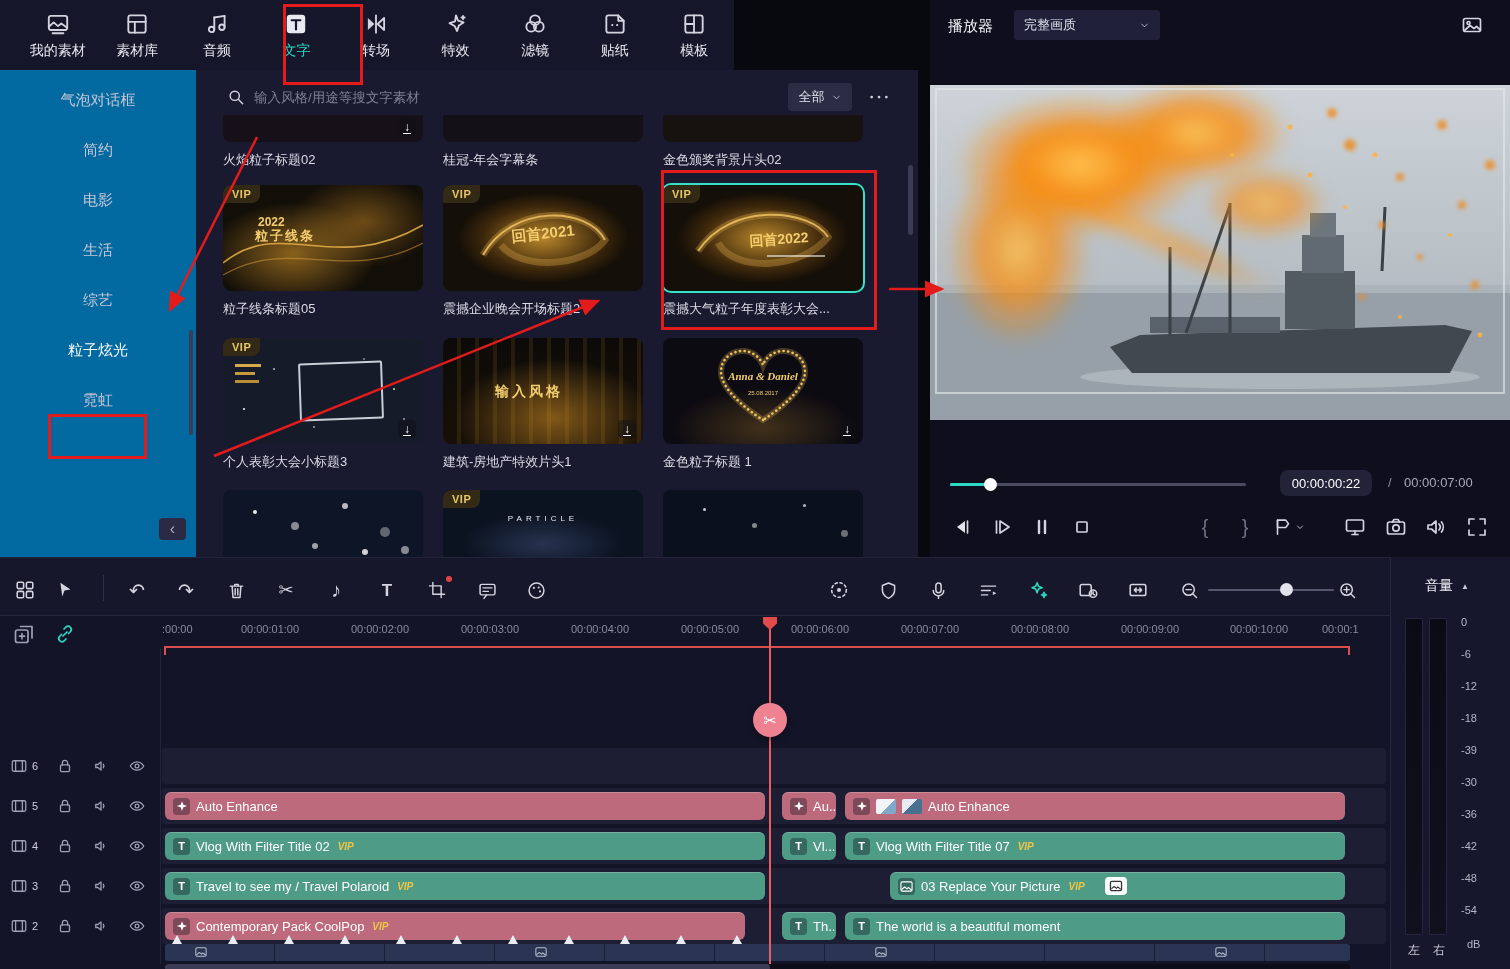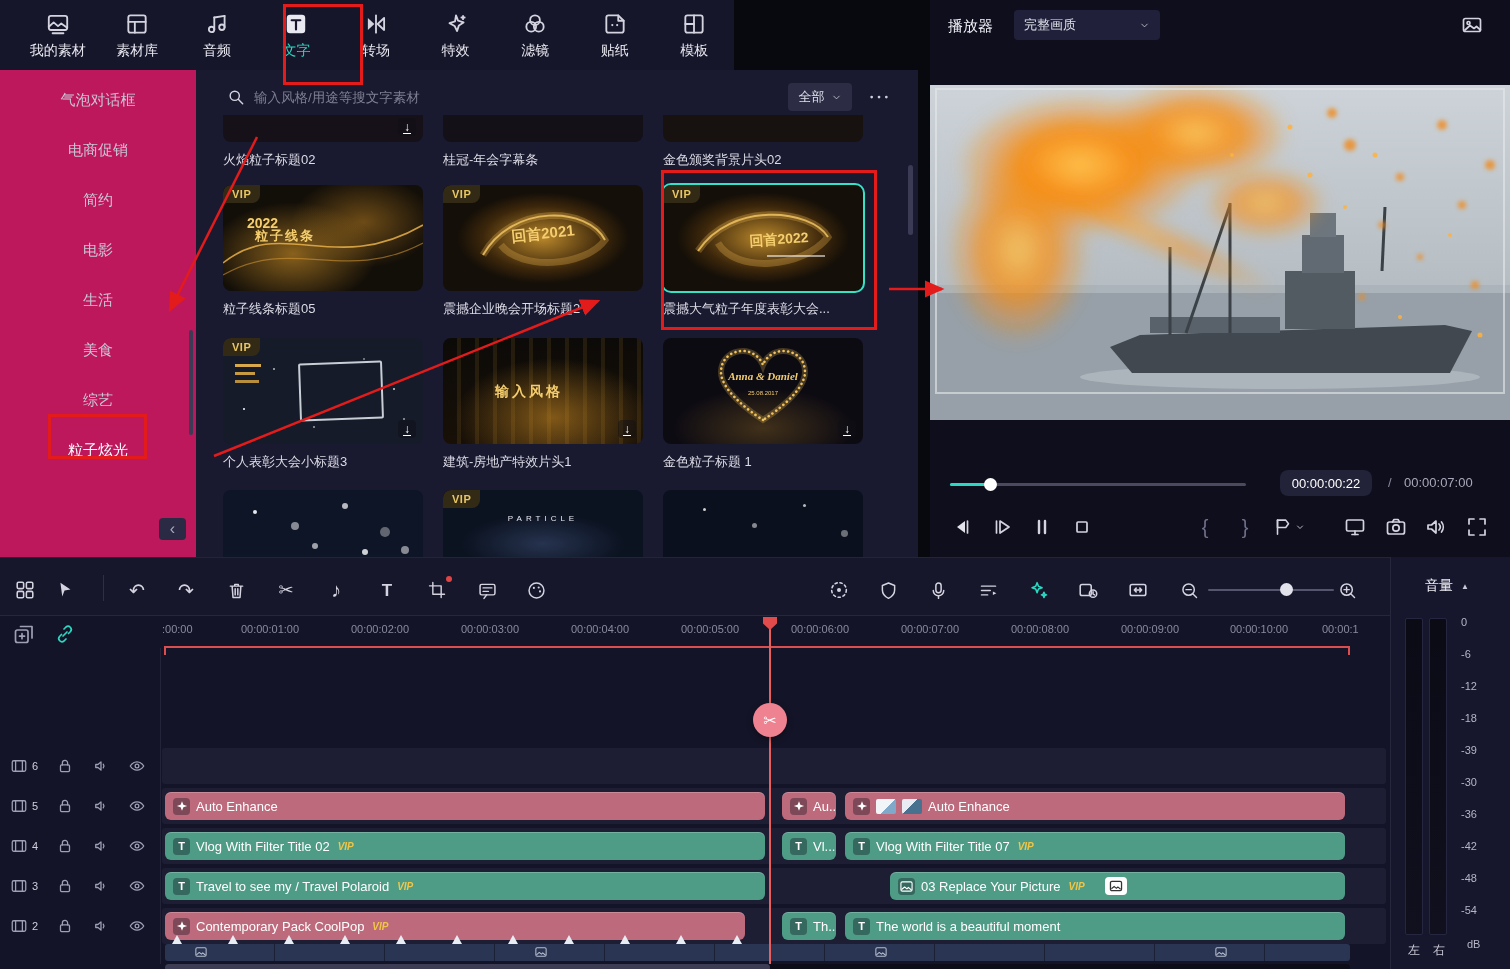--- a/index.html
+++ b/index.html
@@ -9,21 +9,21 @@
 svg.i{stroke:#d4d4e0;fill:none;stroke-width:1.7;stroke-linecap:round;stroke-linejoin:round;display:block}
 svg.i.teal{stroke:#2bd9c2}
 svg.i.dim{stroke:#9ea0b6}
 .glyph{color:#d4d4e0;font-size:19px;line-height:1;font-style:normal}
 
 .topbar{position:absolute;left:0;top:0;width:734px;height:70px;background:#16162b;display:flex;align-items:center;padding-left:18px}
 .nav-item{width:80px;display:flex;flex-direction:column;align-items:center;gap:5px;cursor:pointer}
 .nav-label{font-size:14px;color:#e8e8f0}
 .nav-item.active .nav-label{color:#2bd9c2}
 
-.sidebar{position:absolute;left:0;top:70px;width:196px;height:487px;background:#be185d;padding-top:5px}
+.sidebar{position:absolute;left:0;top:70px;width:196px;height:487px;background:#0369a1;padding-top:5px}
 .side-item{height:50px;display:flex;align-items:center;justify-content:center;font-size:15px;color:#c7c7d6;cursor:pointer}
 .side-item.active{color:#fff;font-weight:normal}
 .sb-thumb{position:absolute;background:#3b3b55;border-radius:3px}
 .collapse{position:absolute;left:159px;top:448px;width:27px;height:22px;background:#2a2a44;border-radius:4px;color:#a9a9c0;display:flex;align-items:center;justify-content:center;font-size:16px;cursor:pointer}
 
 .library{position:absolute;left:196px;top:70px;width:722px;height:487px;background:#191930}
 .search-icon{position:absolute;left:30px;top:17px}
 .search-input{position:absolute;left:58px;top:12px;width:500px;height:30px;background:transparent;border:none;outline:none;color:#e8e8f0;font-size:13.5px;font-family:"Liberation Sans",sans-serif}
 .search-input::placeholder{color:#7f7f93}
 .pill{position:absolute;left:592px;top:13px;width:64px;height:28px;background:#2c2c45;border-radius:4px;display:flex;align-items:center;justify-content:center;gap:6px;font-size:13px;color:#dfe0ea;cursor:pointer}
@@ -151,27 +151,26 @@
           <rect x="4" y="4" width="16" height="16" rx="2"></rect>
           <line x1="12" y1="4" x2="12" y2="20"></line>
           <line x1="4" y1="12" x2="12" y2="12"></line>
         </svg>
       <span class="nav-label">模板</span>
     </div>
   </header>
 
   <nav class="sidebar">
     <div class="side-item">气泡对话框</div>
-    <div class="side-item">电商促销</div>
     <div class="side-item">简约</div>
     <div class="side-item">电影</div>
     <div class="side-item">生活</div>
-    <div class="side-item">美食</div>
     <div class="side-item">综艺</div>
     <div class="side-item active">粒子炫光</div>
+    <div class="side-item">霓虹</div>
     <div class="sb-thumb" style="right:3px;top:260px;width:4px;height:105px"></div>
     <div class="collapse">
         <span>‹</span>
       </div>
   </nav>
 
   <section class="library">
     <svg class="i search-icon" width="20" height="20" viewBox="0 0 24 24">
         <circle cx="10.5" cy="10.5" r="5.5"></circle>
         <line x1="15" y1="15" x2="20" y2="20"></line>
@@ -208,21 +207,21 @@
       <div class="cell-label">金色颁奖背景片头02</div>
     </div>
 
     <div class="cell" style="left:27px;top:115px">
       <div class="thumb art-lines">
         <span class="vip">VIP</span>
         <svg width="200" height="106" viewBox="0 0 200 106" style="position:absolute;inset:0">
             <path d="M0 78 C60 30 110 92 200 40" stroke="#e8b04a" stroke-width="1.6" fill="none" opacity=".85"></path>
             <path d="M0 90 C70 50 120 100 200 58" stroke="#d89a38" stroke-width="1.2" fill="none" opacity=".55"></path>
           </svg>
-        <span class="t-gold" style="left:24px;top:30px;font-size:14px">2022</span>
+        <span class="t-gold" style="left:35px;top:30px;font-size:12px">2022</span>
         <span class="t-gold" style="left:32px;top:42px;font-size:13px;letter-spacing:2px">粒子线条</span>
       </div>
       <div class="cell-label">粒子线条标题05</div>
     </div>
     <div class="cell" style="left:247px;top:115px">
       <div class="thumb art-swirl">
         <span class="vip">VIP</span>
         <svg width="200" height="106" viewBox="0 0 200 106" style="position:absolute;inset:0">
             <path d="M40 70 C70 18 145 22 162 55 C142 82 78 86 58 60" stroke="#f0b64e" stroke-width="7" fill="none" opacity=".3"></path>
             <path d="M40 70 C70 18 145 22 162 55" stroke="#f6c964" stroke-width="2" fill="none" opacity=".8"></path>

